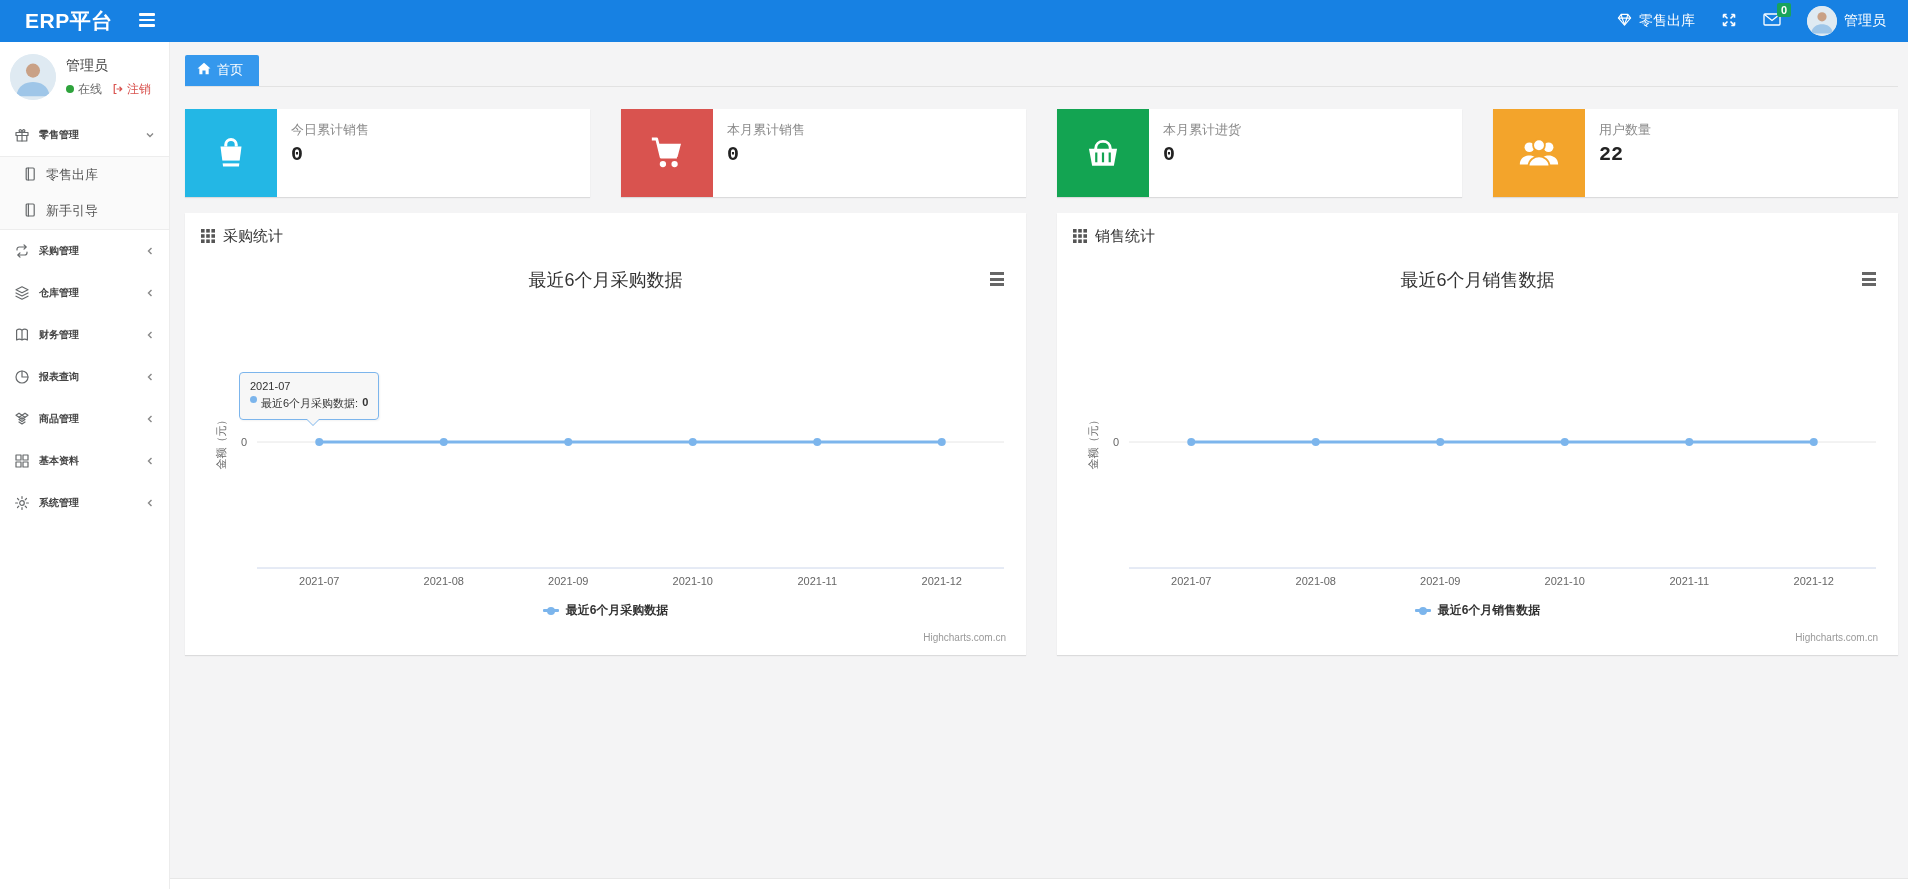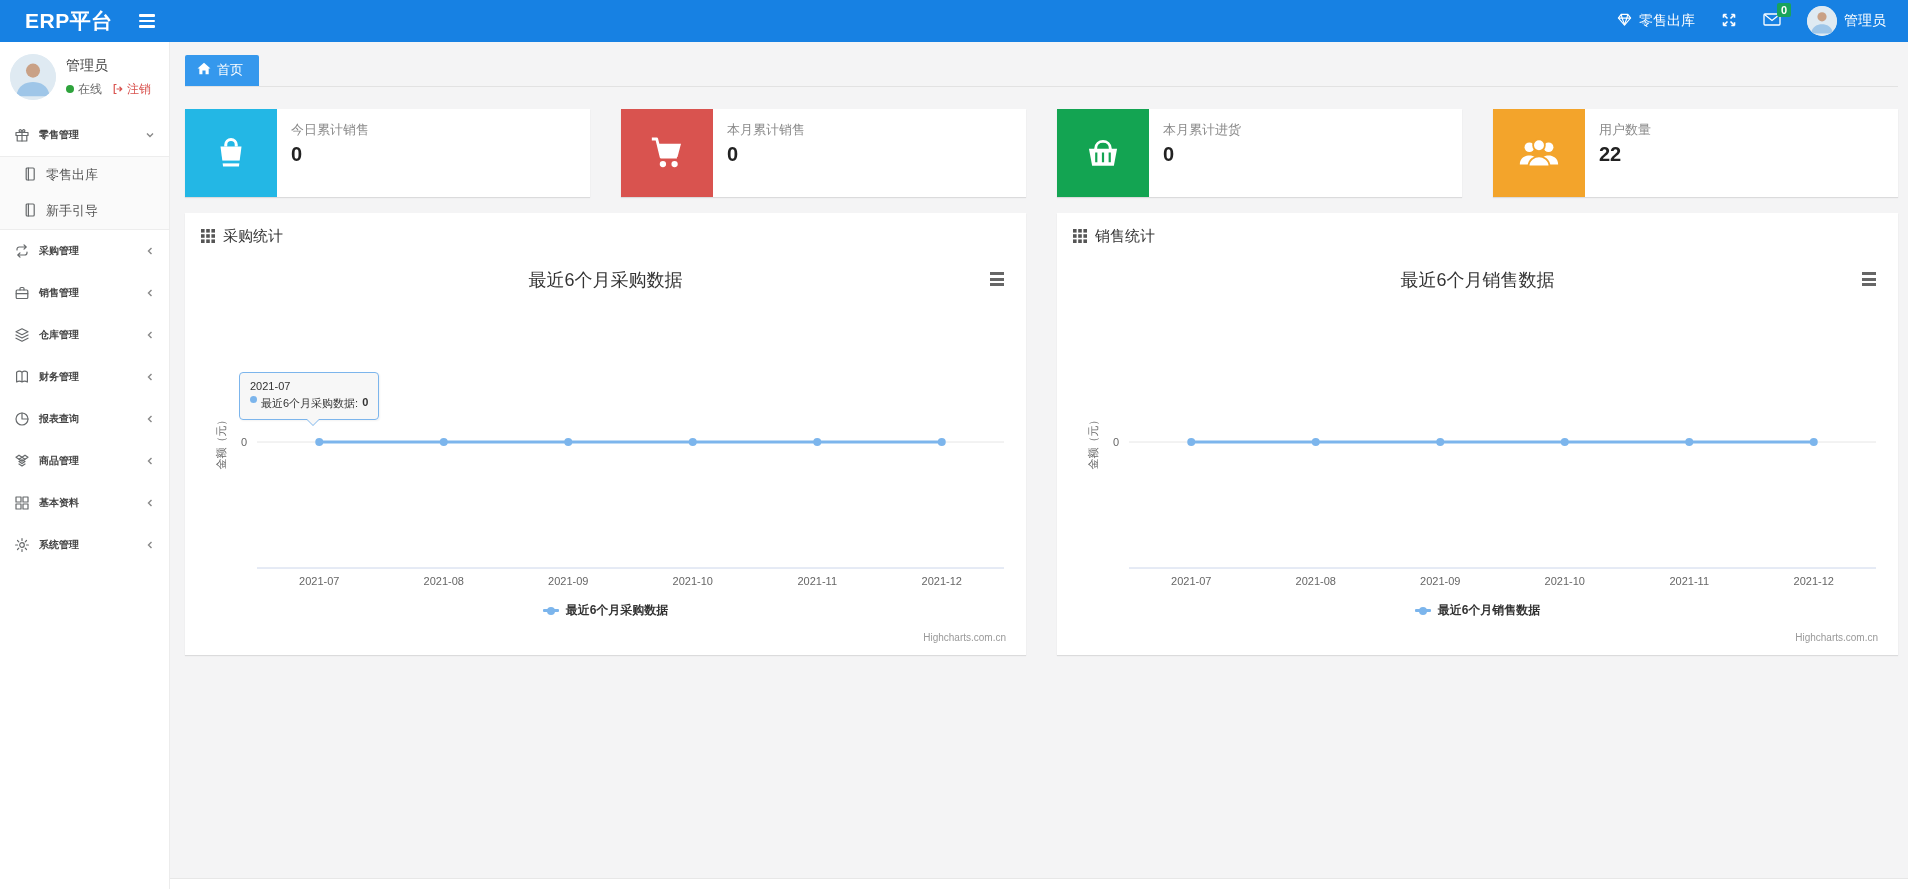--- a/index.html
+++ b/index.html
@@ -2,21 +2,21 @@
 <html><head>
 <meta charset="utf-8">
 <style>
   * { margin:0; padding:0; box-sizing:border-box; }
   html,body { width:1908px; height:889px; overflow:hidden;
     font-family:"Liberation Sans","DejaVu Sans",sans-serif; background:#f4f4f5; }
 
   
   .header { position:fixed; top:0; left:0; right:0; height:42px; background:#1781e3;
     display:flex; align-items:center; justify-content:space-between; z-index:50; }
-  .header-left { display:flex; align-items:center; padding-left:25px; }
+  .header-left { display:flex; align-items:flex-start; padding-left:25px; }
   .brand { color:#fff; font-size:21px; font-weight:bold; letter-spacing:.5px; }
   .burger { margin-left:20px; cursor:pointer; display:flex; flex-direction:column; gap:3px; padding:6px; }
   .burger span { width:16px; height:2.5px; background:#fff; border-radius:1px; }
   .header-right { display:flex; align-items:center; gap:26px; padding-right:22px; color:#fff; font-size:14px; }
   .hitem { display:flex; align-items:center; gap:7px; cursor:pointer; }
   .mail-wrap { position:relative; cursor:pointer; }
   .badge { position:absolute; top:-9px; right:-10px; background:#18a35c; color:#fff;
     font-size:11px; font-weight:bold; padding:0 4px; border-radius:2px; line-height:14px; }
   .avatar-sm { width:30px; height:30px; border-radius:50%; overflow:hidden; background:#dfeaf2; }
 
@@ -39,21 +39,21 @@
   .submenu-item { display:flex; gap:8px; padding:9px 14px 9px 22px;
     font-size:13px; color:#555; cursor:pointer; }
 
   
   .content { position:absolute; top:42px; left:170px; right:0; bottom:0; padding:13px 10px 0 15px; }
   .tabbar { border-bottom:1px solid #e2e2e2; display:flex; }
   .tab { background:#3598ed; color:#fff; font-size:13px; padding:6px 16px 7px 12px; border-radius:2px 2px 0 0;
     display:flex; align-items:center; gap:6px; cursor:pointer; }
 
   .cards { display:grid; grid-template-columns:repeat(4,1fr); gap:31px; margin-top:22px; }
-  .card { background:#fff; height:88px; display:flex; box-shadow:0 1px 1px rgba(0,0,0,.10); }
+  .card { background:#fff; height:88px; display:flex; box-shadow:0 1px 1px rgba(0,0,0,.10);font-family:Liberation Mono, monospace; }
   .card-icon { width:92px; display:flex; align-items:center; justify-content:center; flex:0 0 auto; }
   .card-body { padding:12px 14px; }
   .card-label { font-size:13px; color:#8a8a8a; margin-bottom:4px; }
   .card-value { font-size:20px; font-weight:bold; color:#222; }
 
   .panels { display:grid; grid-template-columns:repeat(2,1fr); gap:31px; margin-top:16px; }
   .panel { background:#fff; box-shadow:0 1px 1px rgba(0,0,0,.10); height:442px; }
   .panel-header { display:flex; align-items:flex-end; gap:8px; padding:14px 16px 8px 16px;
     font-size:15px; color:#333; }
   .chart { position:relative; height:396px; margin:0 14px; }
@@ -188,32 +188,20 @@
           </svg>
           <span>新手引导</span>
         </div>
       </li>
       <li class="menu-item">
         <svg class="mi" width="16" height="16" viewBox="0 0 16 16" fill="none" stroke="#676a6c" stroke-width="1.2" stroke-linejoin="round" stroke-linecap="round">
           <path d="M3 7V6.2A2.2 2.2 0 0 1 5.2 4H12M10 1.8L12.2 4 10 6.2"></path>
           <path d="M13 9v.8A2.2 2.2 0 0 1 10.8 12H4M6 14.2L3.8 12 6 9.8"></path>
         </svg>
         <span class="mi-label">采购管理</span>
-        <span class="chev">
-          <svg width="10" height="10" viewBox="0 0 10 10" fill="none" stroke="#888" stroke-width="1.4">
-            <path d="M6.5 2l-3 3 3 3"></path>
-          </svg>
-        </span>
-      </li>
-      <li class="menu-item">
-        <svg class="mi" width="16" height="16" viewBox="0 0 16 16" fill="none" stroke="#676a6c" stroke-width="1.2" stroke-linejoin="round" stroke-linecap="round">
-          <rect x="2.2" y="5" width="11.6" height="8.5" rx="1"></rect>
-          <path d="M6 5V3.6A1.1 1.1 0 0 1 7.1 2.5h1.8A1.1 1.1 0 0 1 10 3.6V5M2.2 8.7h11.6"></path>
-        </svg>
-        <span class="mi-label">销售管理</span>
         <span class="chev">
           <svg width="10" height="10" viewBox="0 0 10 10" fill="none" stroke="#888" stroke-width="1.4">
             <path d="M6.5 2l-3 3 3 3"></path>
           </svg>
         </span>
       </li>
       <li class="menu-item">
         <svg class="mi" width="16" height="16" viewBox="0 0 16 16" fill="none" stroke="#676a6c" stroke-width="1.2" stroke-linejoin="round" stroke-linecap="round">
           <path d="M8 1.8L14 4.8 8 7.8 2 4.8z"></path>
           <path d="M2 8l6 3 6-3"></path>

